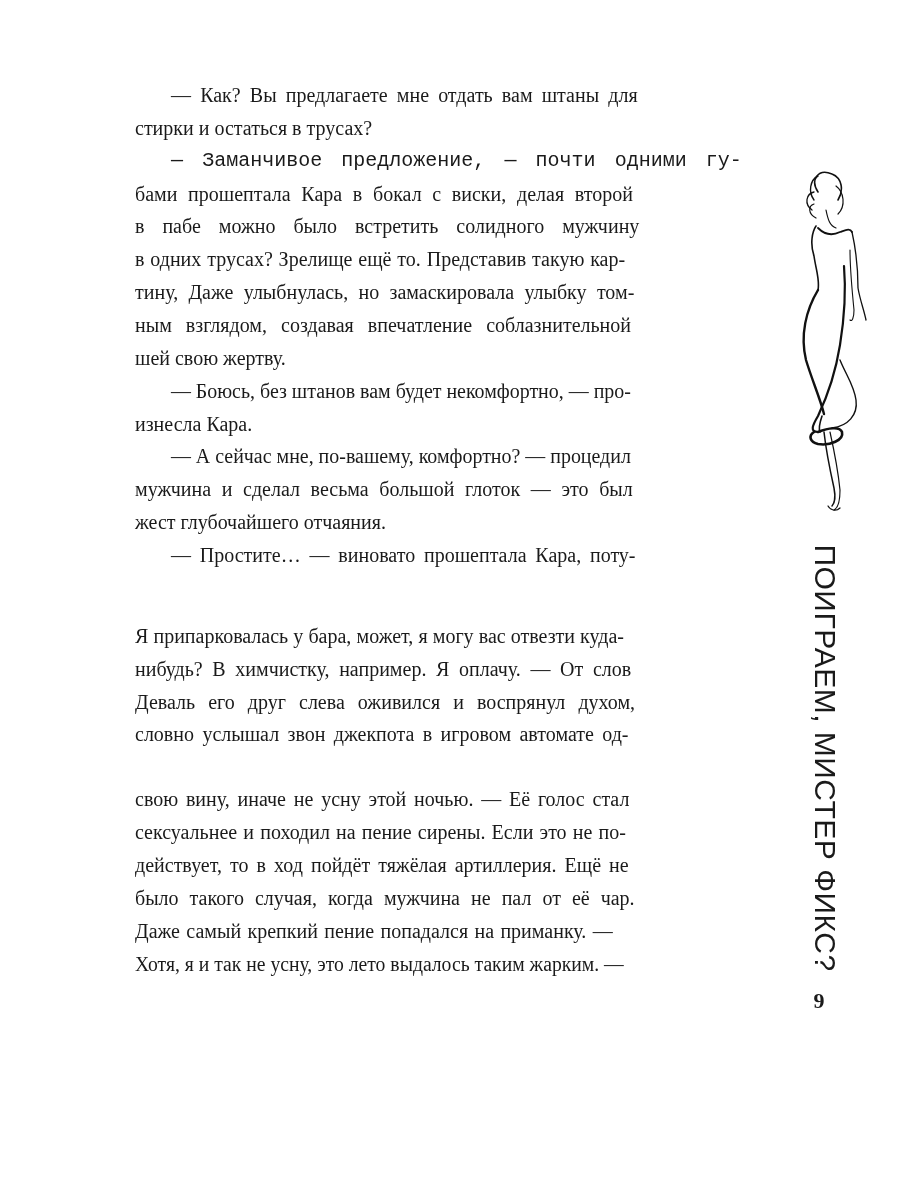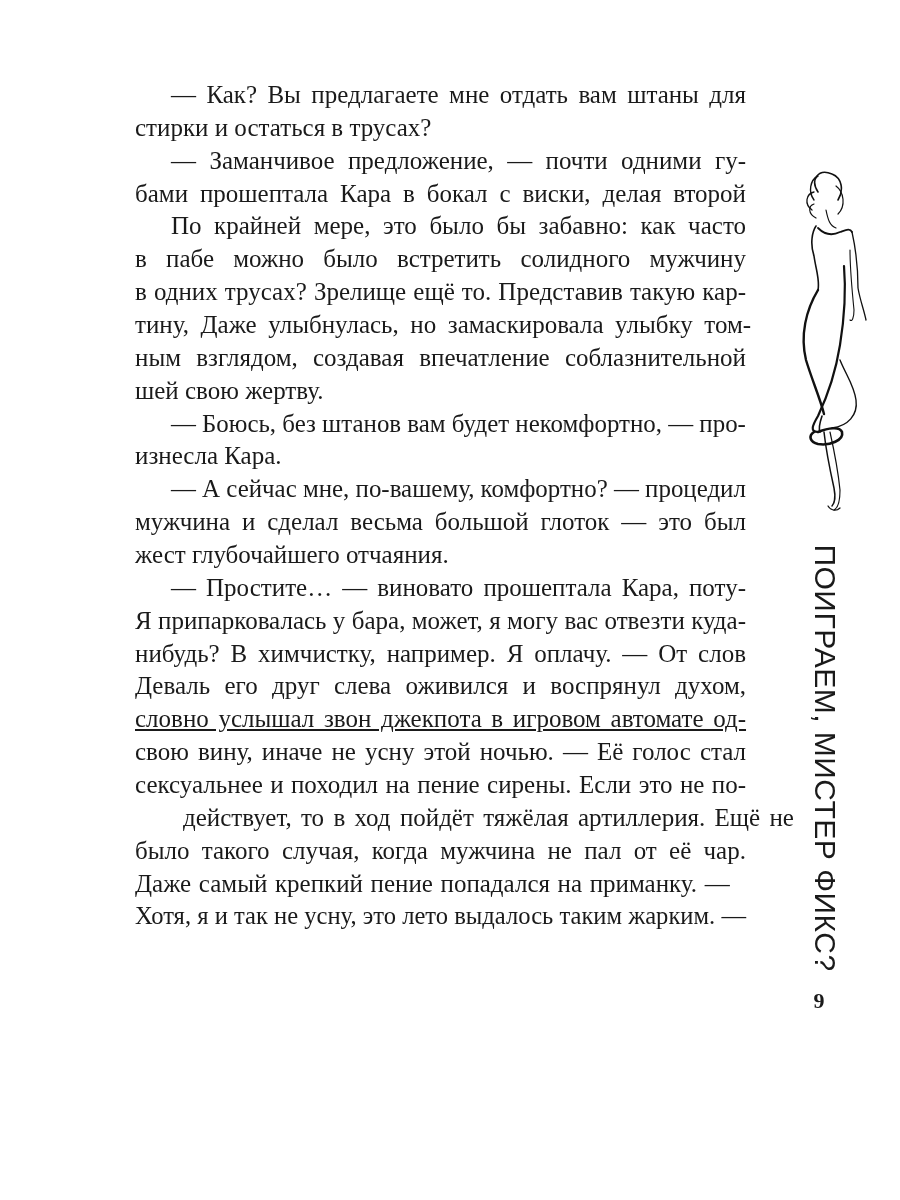--- a/index.html
+++ b/index.html
@@ -1,21 +1,21 @@
 <!DOCTYPE html>
 <html><head>
 <meta charset="utf-8">
 <style>
   html, body { margin: 0; padding: 0; background: #ffffff; }
   body { width: 900px; height: 1200px; position: relative; overflow: hidden; }
   .page { position: absolute; left: 0; top: 0; width: 900px; height: 1200px; background: #ffffff; }
   .text-block {
     position: absolute; left: 135px; top: 79px; width: 611px;
     font-family: "Liberation Serif", "DejaVu Serif", serif;
-    font-size: 25px; color: #1a1a1a;
+    font-size: 20px; color: #1a1a1a;
   }
   .line {
     display: block; height: 32.87px; line-height: 32.87px;
     white-space: nowrap; text-align: justify; text-align-last: justify;
   }
   .line.indent { padding-left: 36px; }
   .line.last { text-align-last: left; }
   .figure {
     position: absolute; left: 788px; top: 170px; width: 80px; height: 345px;
   }
@@ -39,41 +39,40 @@
   }
 </style>
 </head>
 <body>
 
 <div class="page">
 
   <div class="text-block" id="text-block">
     <span class="line indent" style="word-spacing: 4.13px; text-align-last: left;">— Как? Вы предлагаете мне отдать вам штаны для</span>
     <span class="line last">стирки и остаться в трусах?</span>
-    <span class="line indent" style="word-spacing: 7.13px; text-align-last: left;">— Заманчивое предложение, — почти одними гу-</span>
+    <span class="line indent" style="word-spacing: 7.13px; text-align-last: left; font-family: Liberation Mono, monospace;">— Заманчивое предложение, — почти одними гу-</span>
     <span class="line" style="word-spacing: 5.68px; text-align-last: left;">бами прошептала Кара в бокал с виски, делая второй</span>
-    <span class="line indent" style="word-spacing: 6.32px; text-align-last: left;">По крайней мере, это было бы забавно: как часто</span>
     <span class="line" style="word-spacing: 12.97px; text-align-last: left;">в пабе можно было встретить солидного мужчину</span>
     <span class="line" style="word-spacing: 0.86px; text-align-last: left;">в одних трусах? Зрелище ещё то. Представив такую кар-</span>
     <span class="line" style="word-spacing: 5.33px; text-align-last: left;">тину, Даже улыбнулась, но замаскировала улыбку том-</span>
     <span class="line" style="word-spacing: 9.04px; text-align-last: left;">ным взглядом, создавая впечатление соблазнительной</span>
     <span class="line last">шей свою жертву.</span>
     <span class="line indent" style="transform-origin: left center; transform: scaleX(0.9968); width: 612.976px; text-align-last: left;">— Боюсь, без штанов вам будет некомфортно, — про-</span>
     <span class="line last">изнесла Кара.</span>
     <span class="line indent" style="transform-origin: left center; transform: scaleX(0.9969); width: 612.893px; text-align-last: left;">— А сейчас мне, по-вашему, комфортно? — процедил</span>
     <span class="line" style="word-spacing: 5.64px; text-align-last: left;">мужчина и сделал весьма большой глоток — это был</span>
     <span class="line last">жест глубочайшего отчаяния.</span>
     <span class="line indent" style="word-spacing: 3.8px; text-align-last: left;">— Простите… — виновато прошептала Кара, поту-</span>
-    <span class="line" style="word-spacing: 0.11px; text-align-last: left;">Я припарковалась у бара, может, я могу вас отвезти куда-</span>
+    <span class="line" style="word-spacing: 0.11px; text-align-last: left; margin-top: 48px;">Я припарковалась у бара, может, я могу вас отвезти куда-</span>
     <span class="line" style="word-spacing: 4.63px; text-align-last: left;">нибудь? В химчистку, например. Я оплачу. — От слов</span>
     <span class="line" style="word-spacing: 8.07px; text-align-last: left;">Деваль его друг слева оживился и воспрянул духом,</span>
-    <span class="line" style="word-spacing: 3.38px; text-align-last: left; text-decoration: underline;">словно услышал звон джекпота в игровом автомате од-</span>
-    <span class="line" style="word-spacing: 2.8px; text-align-last: left;">свою вину, иначе не усну этой ночью. — Её голос стал</span>
+    <span class="line" style="word-spacing: 3.38px; text-align-last: left;">словно услышал звон джекпота в игровом автомате од-</span>
+    <span class="line" style="word-spacing: 2.8px; text-align-last: left; margin-top: 32px;">свою вину, иначе не усну этой ночью. — Её голос стал</span>
     <span class="line" style="word-spacing: 1.16px; text-align-last: left;">сексуальнее и походил на пение сирены. Если это не по-</span>
-    <span class="line" style="word-spacing: 3.05px; text-align-last: left; margin-left: 48px;">действует, то в ход пойдёт тяжёлая артиллерия. Ещё не</span>
+    <span class="line" style="word-spacing: 3.05px; text-align-last: left;">действует, то в ход пойдёт тяжёлая артиллерия. Ещё не</span>
     <span class="line" style="word-spacing: 6.03px; text-align-last: left;">было такого случая, когда мужчина не пал от её чар.</span>
     <span class="line" style="word-spacing: 1.37px; text-align-last: left;">Даже самый крепкий пение попадался на приманку. —</span>
     <span class="line" style="transform-origin: left center; transform: scaleX(0.9836); width: 621.156px; text-align-last: left;">Хотя, я и так не усну, это лето выдалось таким жарким. —</span>
   </div>
 
   <div class="figure">
     <svg width="80" height="345" viewBox="0 0 80 345" fill="none" stroke="#111" stroke-linecap="round" stroke-linejoin="round">
 
       <path d="M30 22 C22 10 30 -2 44 4 C54 8 56 20 50 30" stroke-width="1.6"></path>
       <path d="M26 30 C20 22 22 10 30 6" stroke-width="1.4"></path>

